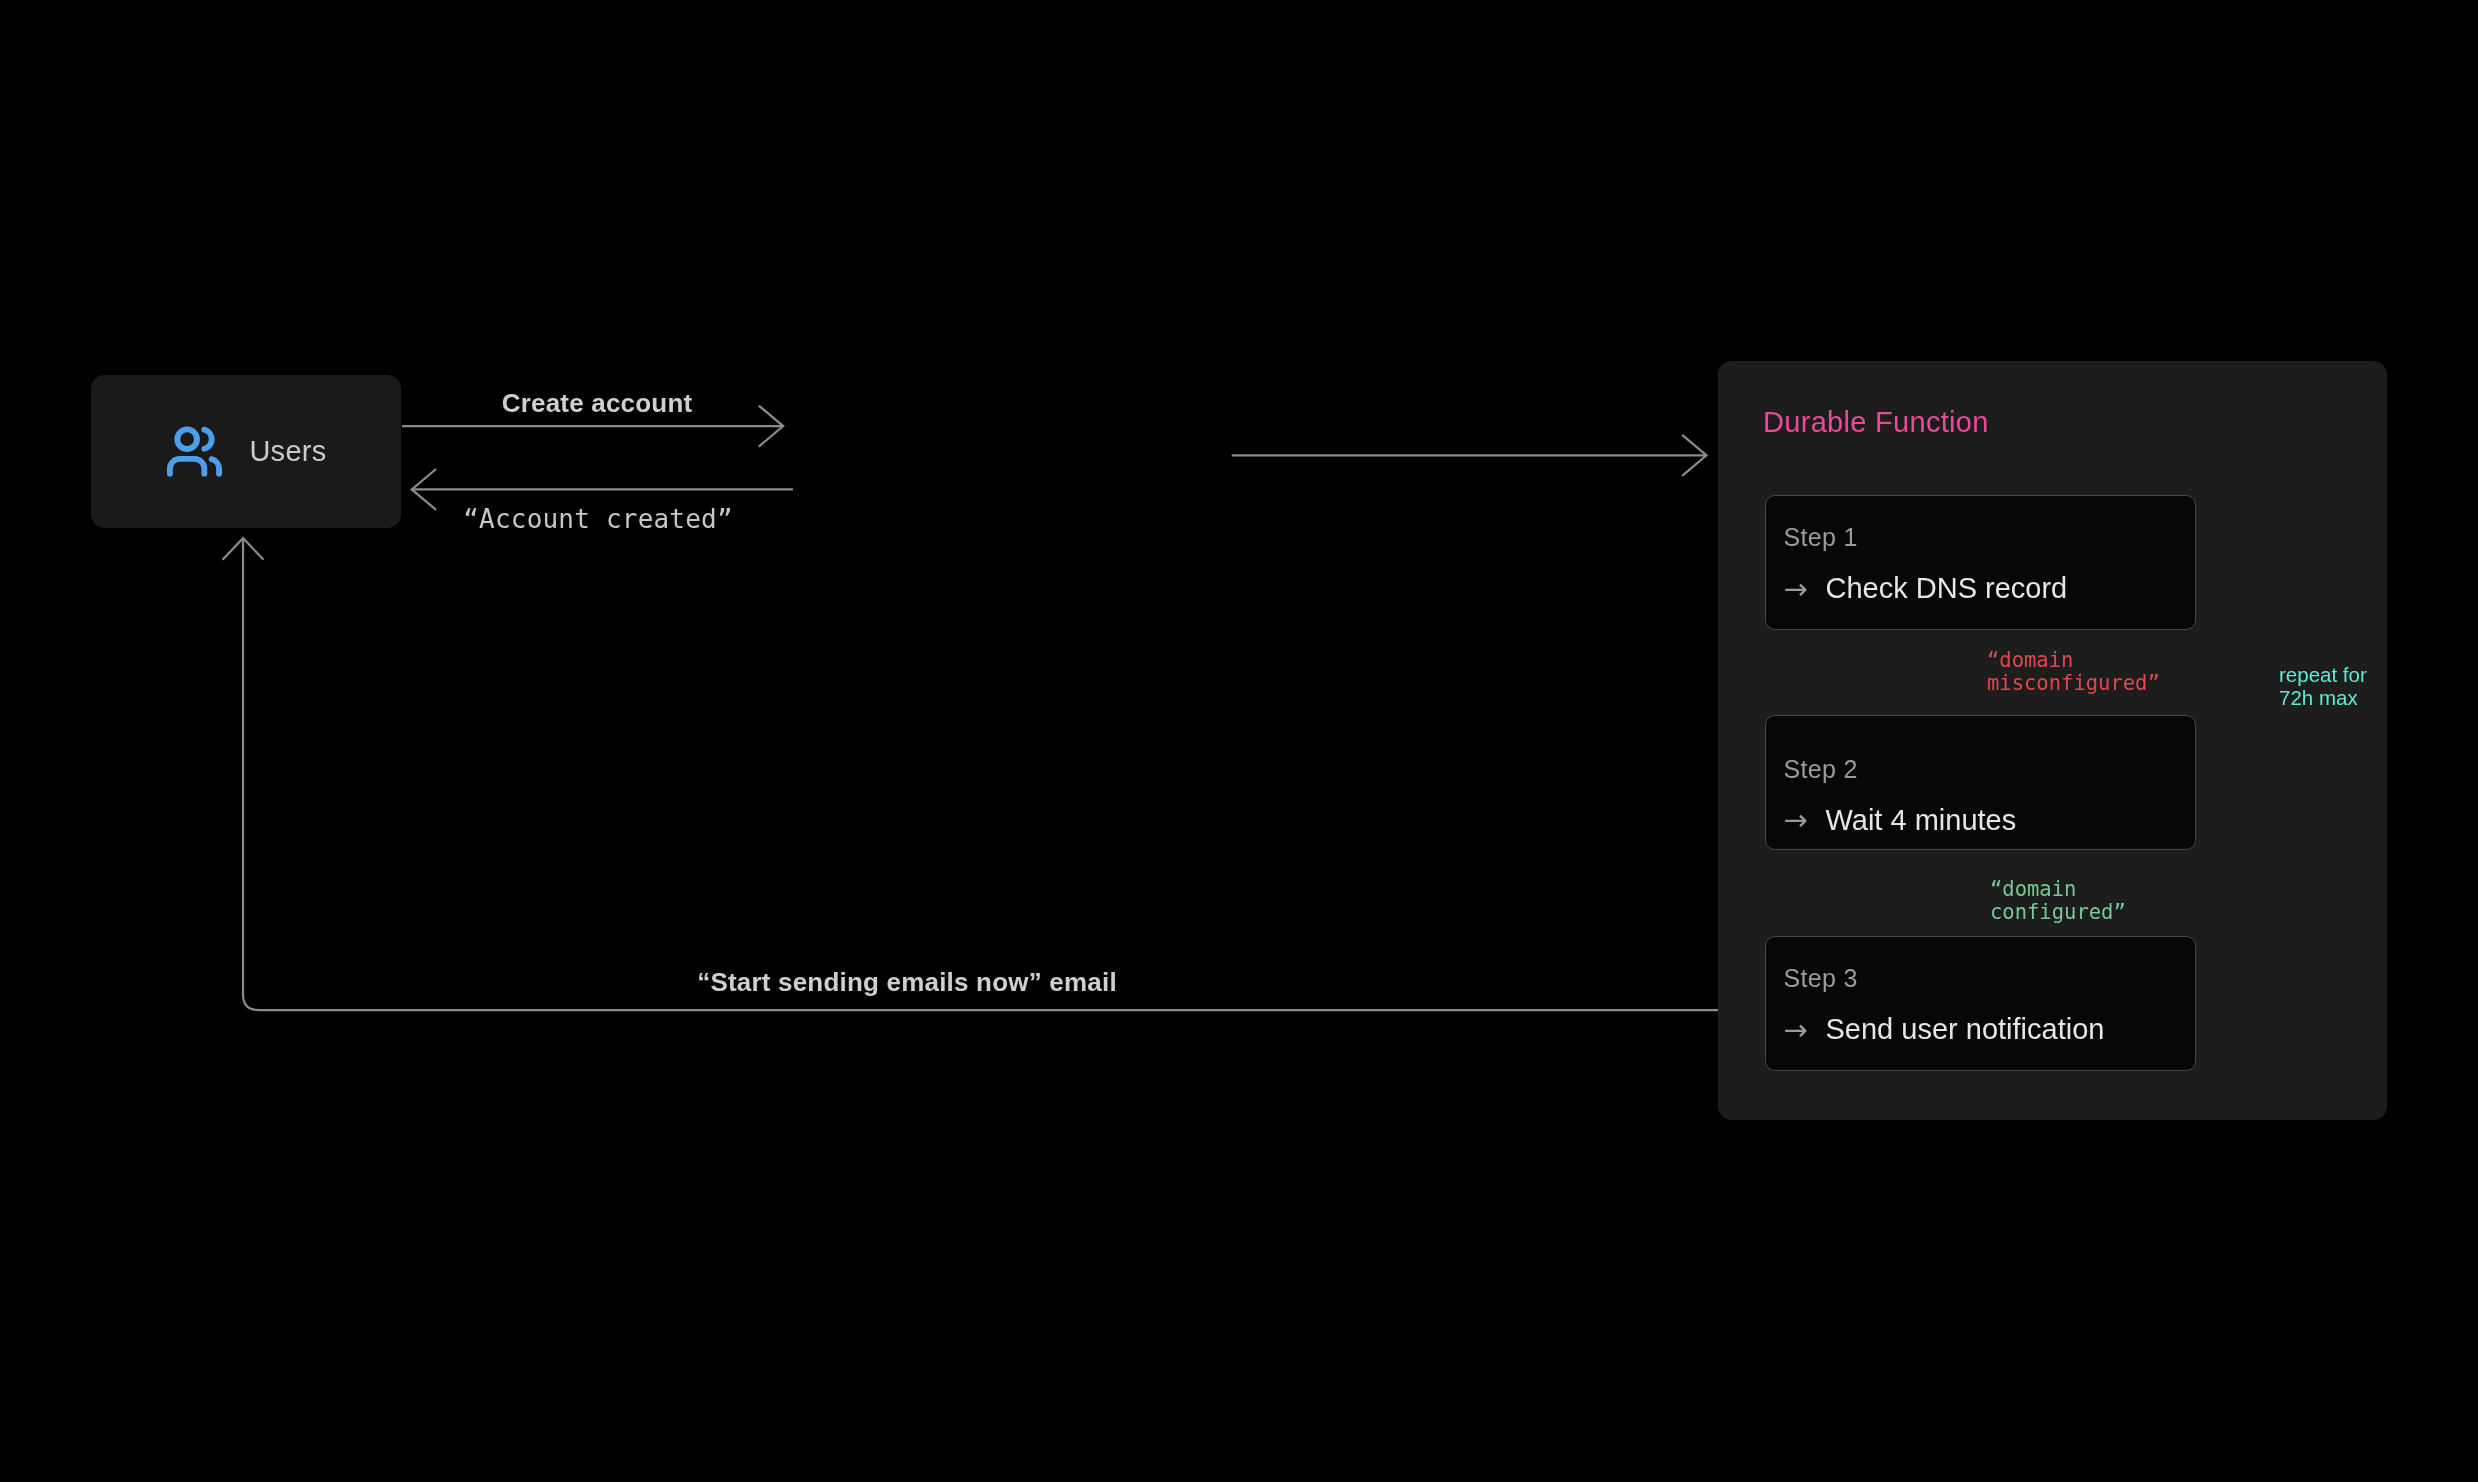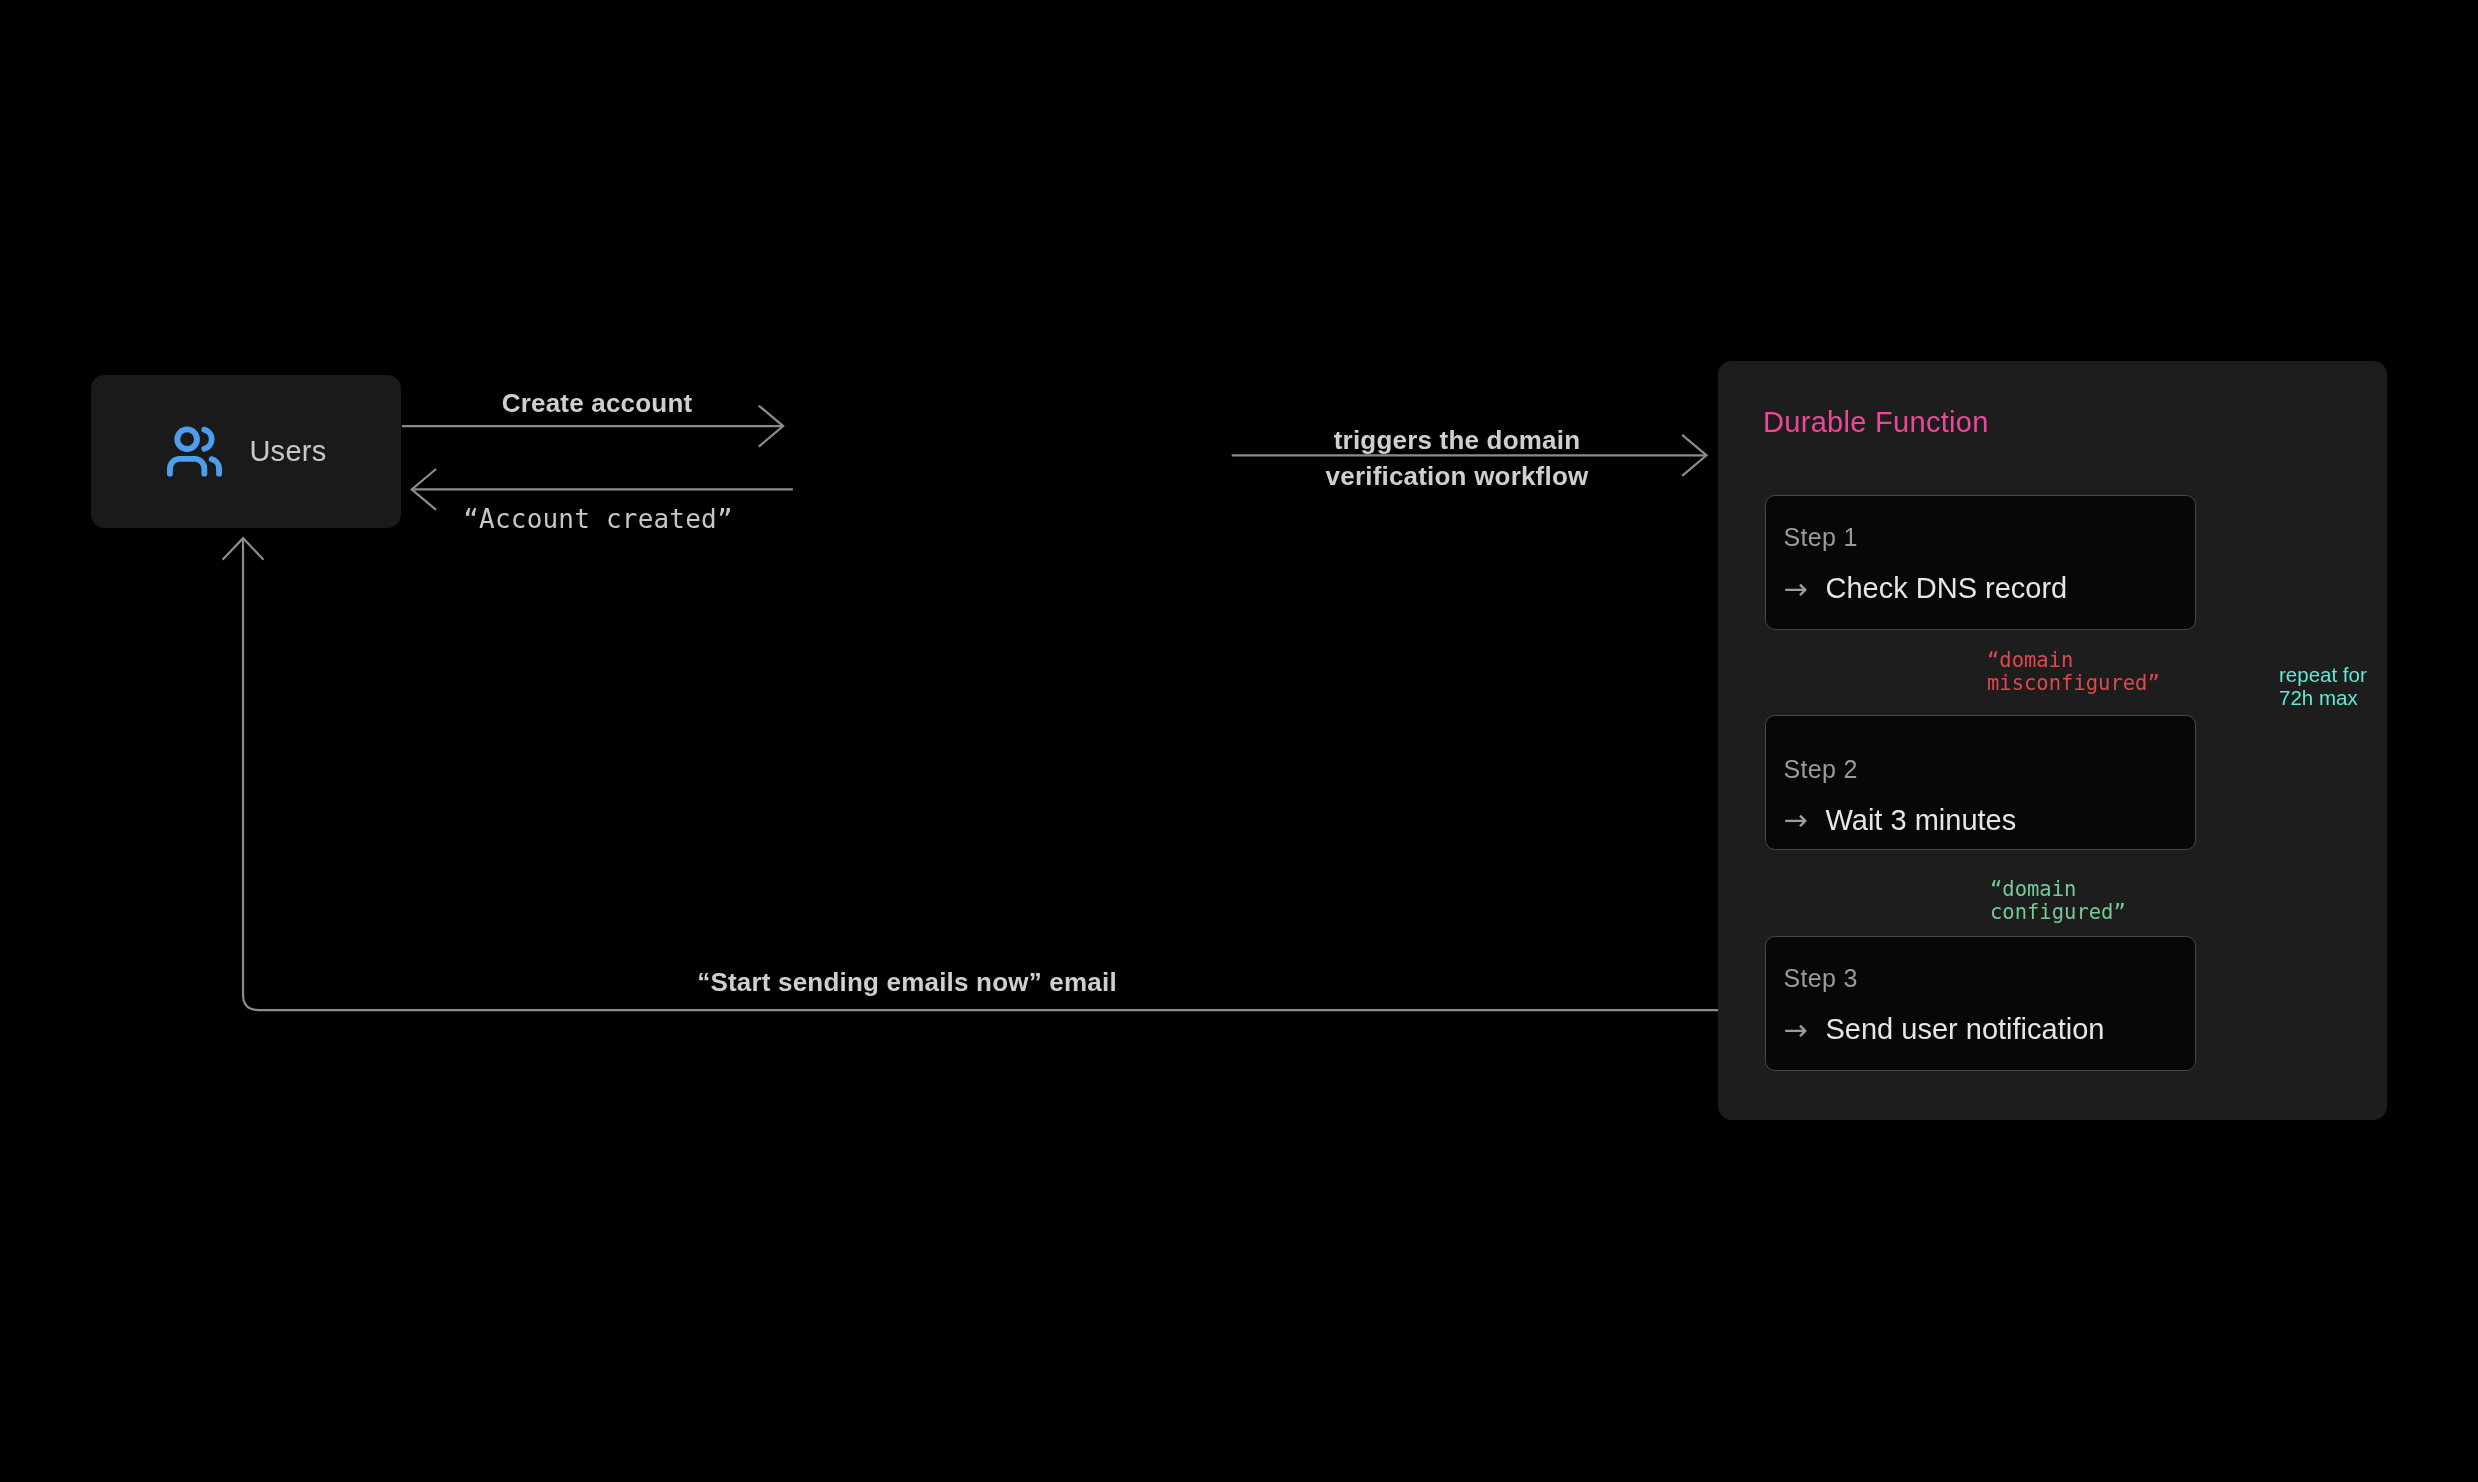--- a/index.html
+++ b/index.html
@@ -108,41 +108,37 @@
       <div class="step-action">
         <span class="arrow-glyph">→</span>
         <span>Check DNS record</span>
       </div>
     </div>
 
     <div class="step-box" style="top:354px;justify-content:center;">
       <div class="step-label">Step 2</div>
       <div class="step-action">
         <span class="arrow-glyph">→</span>
-        <span>Wait 3 minutes</span>
+        <span>Wait 4 minutes</span>
       </div>
     </div>
 
     <div class="step-box" style="top:575px;">
       <div class="step-label">Step 3</div>
       <div class="step-action">
         <span class="arrow-glyph">→</span>
         <span>Send user notification</span>
       </div>
     </div>
   </div>
 
   <div class="flow-label centered" style="left:597px;top:388px;text-align:center;">Create account</div>
 
   <div class="flow-label centered mono" style="left:598px;top:504px;color:#c6c6c6;">“Account created”</div>
 
-  <div class="flow-label centered" style="left:1457px;top:422px;line-height:36px;">
-    <span>triggers the domain</span><br>
-    <span>verification workflow</span>
-  </div>
 
   <div class="flow-label centered" style="left:907px;top:967px;">“Start sending emails now” email</div>
 
   <div class="mono-label red" style="left:1987px;top:649px;">
     <span>“domain</span><br>
     <span>misconfigured”</span>
   </div>
 
   <div class="mono-label green" style="left:1990px;top:878px;">
     <span>“domain</span><br>

